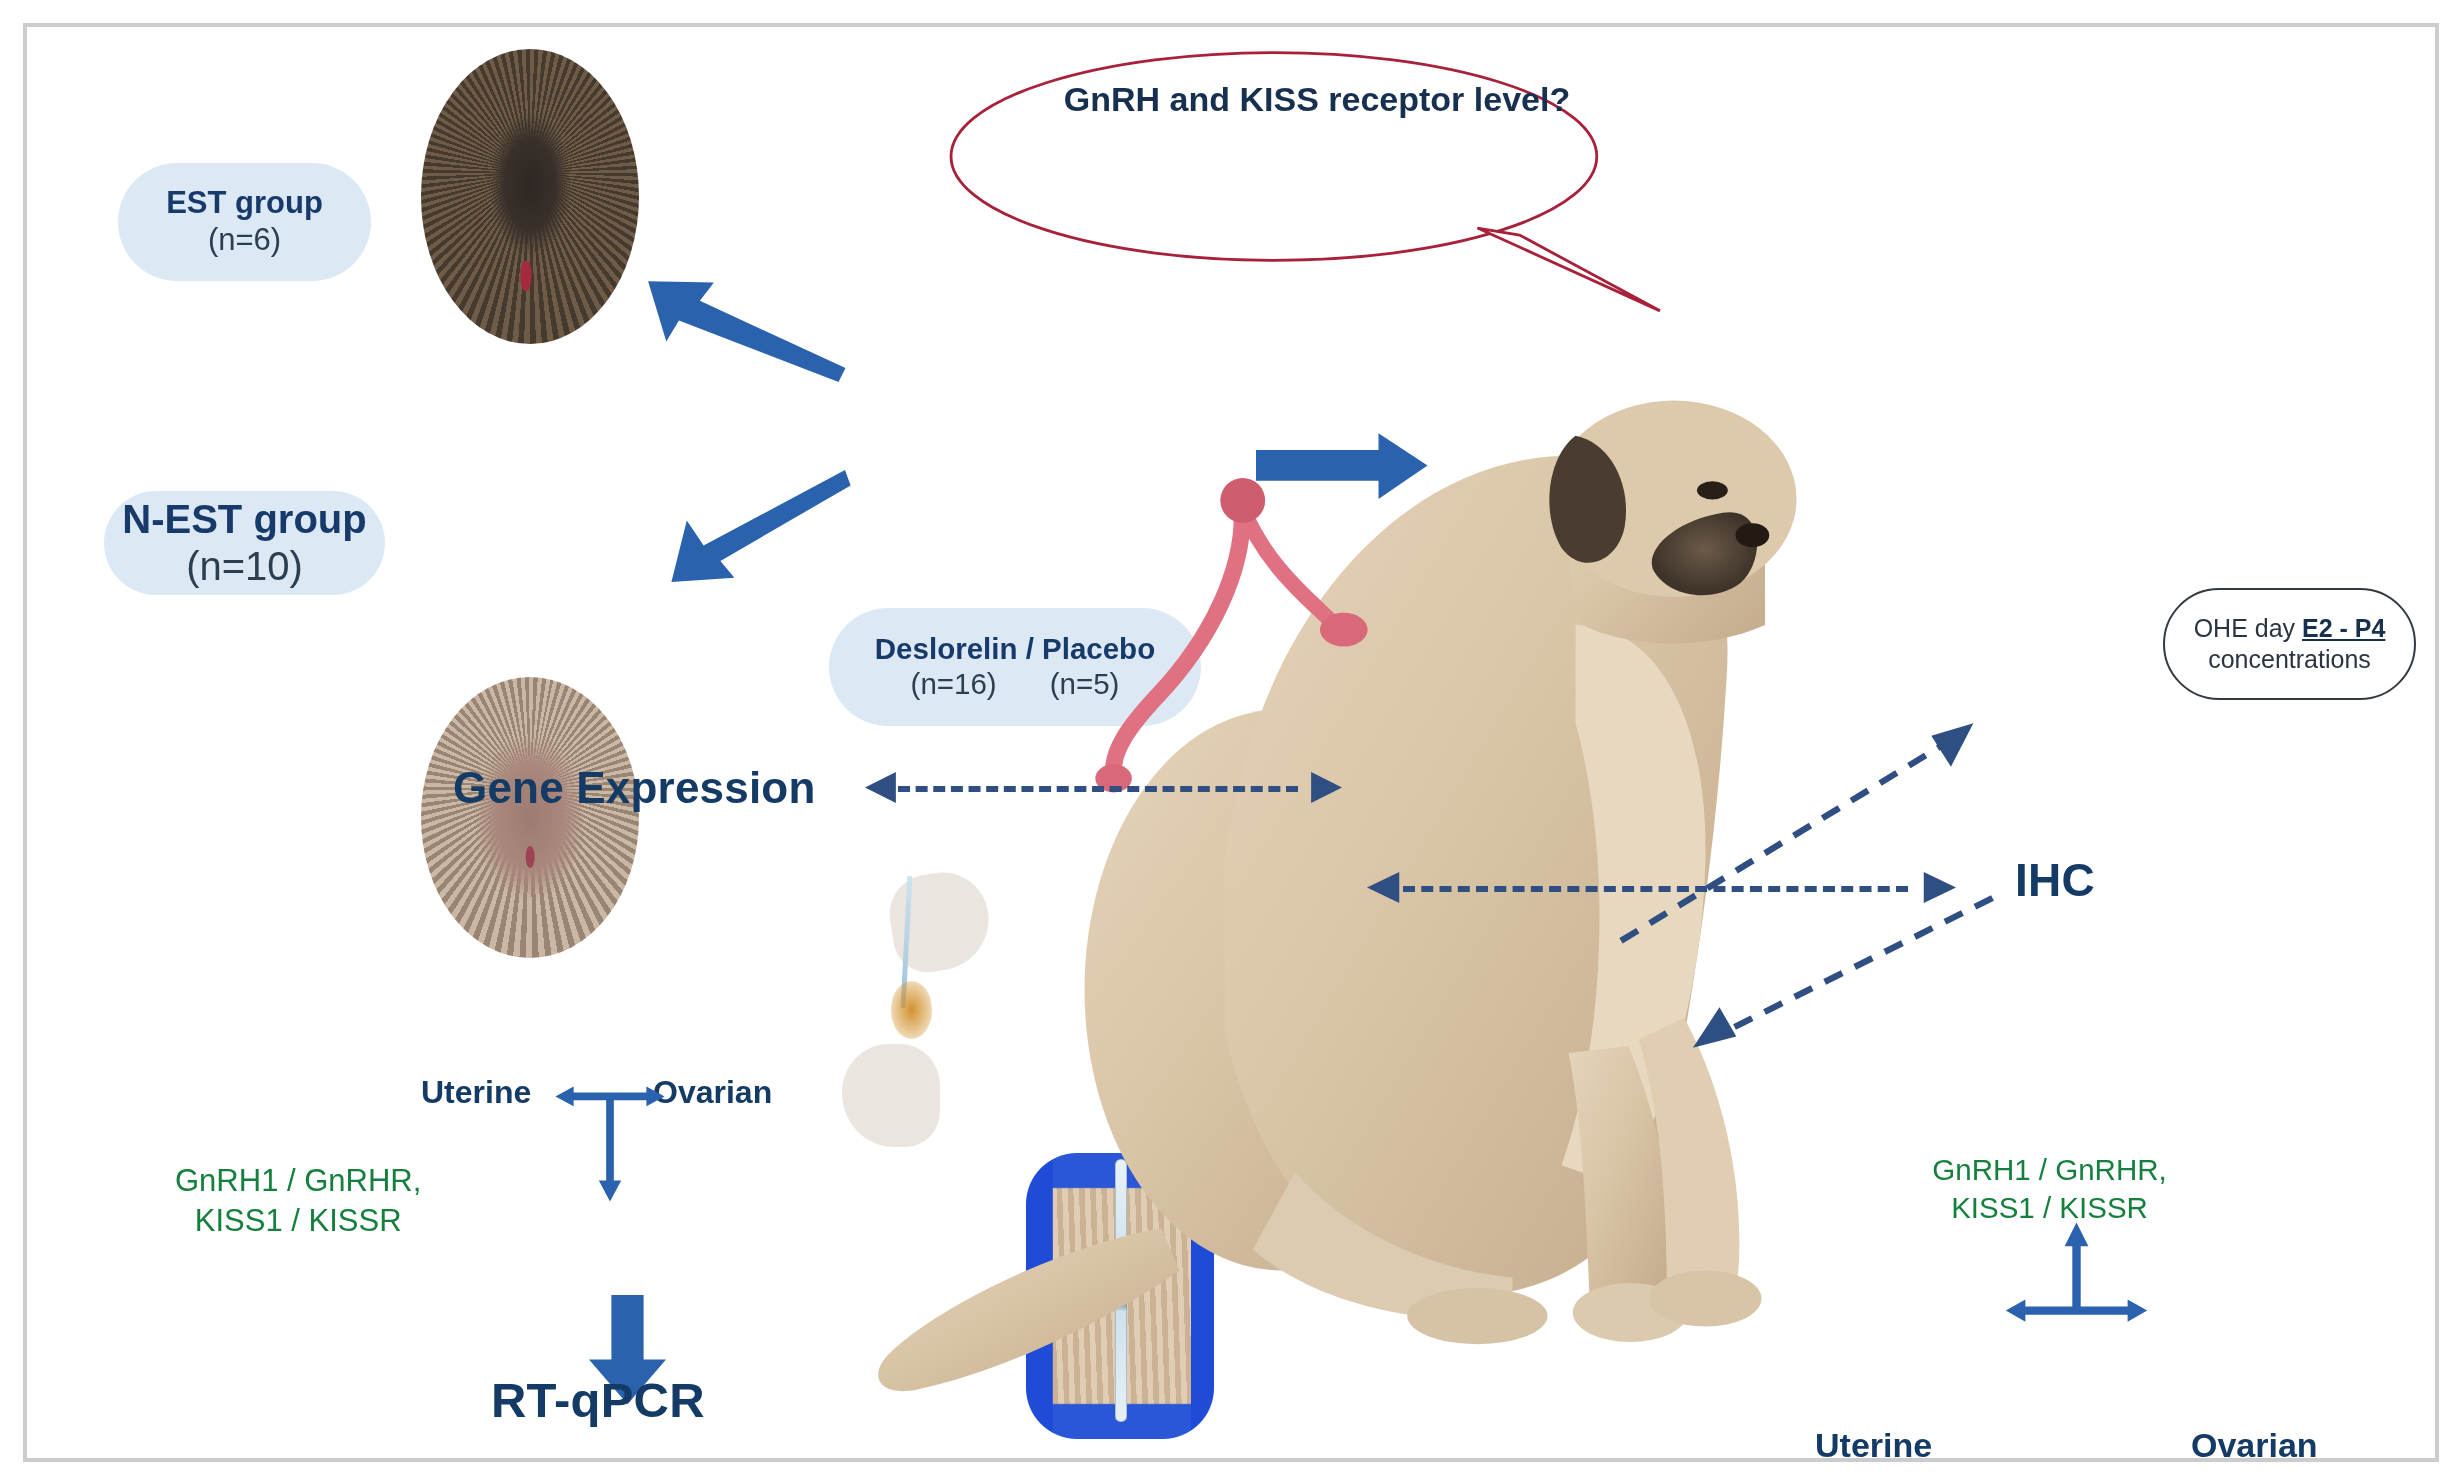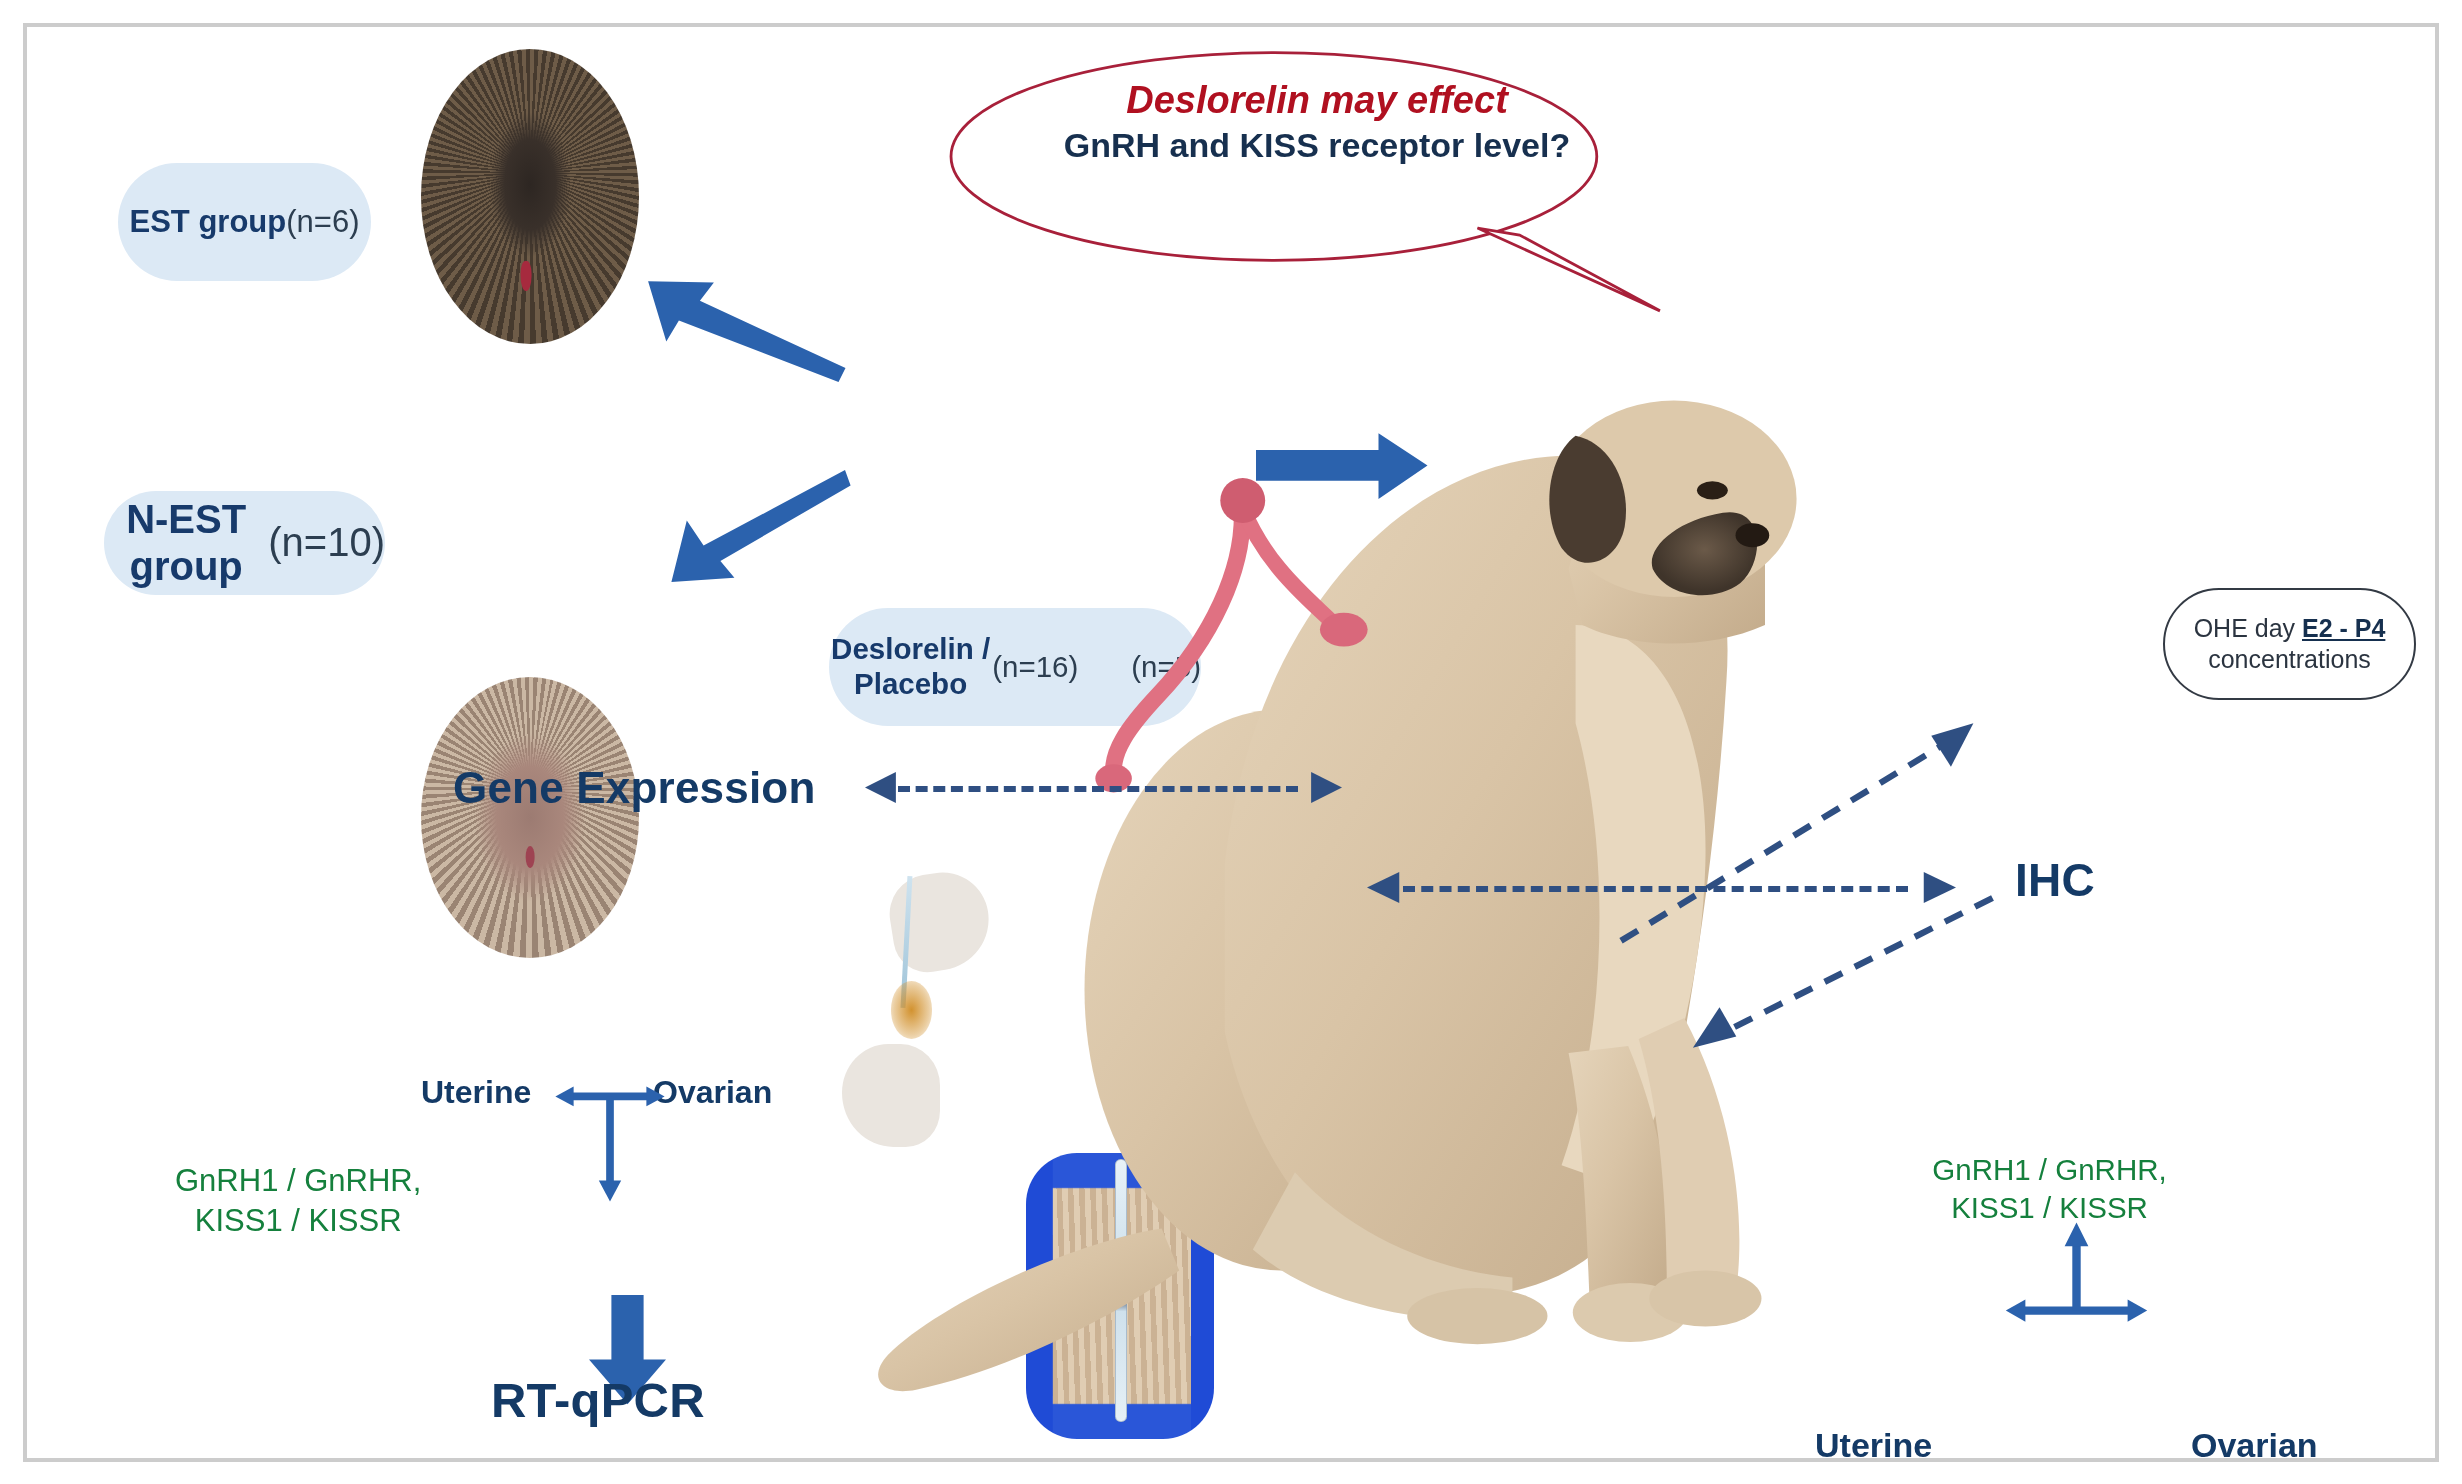--- a/index.html
+++ b/index.html
@@ -23,21 +23,21 @@
     background: #ffffff;
   }
 
   .abs { position: absolute; }
 
   
   .pill {
     background: #dce9f5;
     border-radius: 701px;
     display: flex;
-    flex-direction: row;
+    flex-direction: column;
     align-items: center;
     justify-content: center;
     color: #1b3a66;
     text-align: center;
     line-height: 1.18;
   }
   .pill .l1 { font-weight: bold; color: #173a6b; }
   .pill .l2 { font-weight: normal; color: #2c3e50; }
 
   
@@ -193,21 +193,20 @@
       <span class="l2">(n=16)</span>
       <span class="l2">(n=5)</span>
     </div>
   </div>
 
   <svg class="abs" style="left:944px; top:44px;" width="730" height="274" viewBox="0 0 1040 390">
     <ellipse cx="470" cy="160" rx="460" ry="148" fill="#ffffff" stroke="#a8203a" stroke-width="4"></ellipse>
     <polygon points="760,262 1020,380 820,272" fill="#ffffff" stroke="#a8203a" stroke-width="4"></polygon>
   </svg>
   <div class="abs" style="left:975px; top:77px; width:684px; text-align:center;">
-    <div style="color:#b01020; font-weight:bold; font-style:italic; font-size:38px; line-height:1.22;">Deslorelin may effect</div>
     <div style="color:#17304f; font-weight:bold; font-size:34px; line-height:1.3;">GnRH and KISS receptor level?</div>
   </div>
 
   <svg class="abs" style="left:1256px; top:429px;" width="175" height="84" viewBox="0 0 250 120">
     <polygon points="0,30 175,30 175,6 245,52 175,100 175,74 0,74" fill="#2b62ad"></polygon>
   </svg>
 
   <div id="dog" style="left:860px; top:232px; width:905px; height:1193px;">
     <svg width="905" height="1193" viewBox="0 0 1290 1700">
       <defs>

